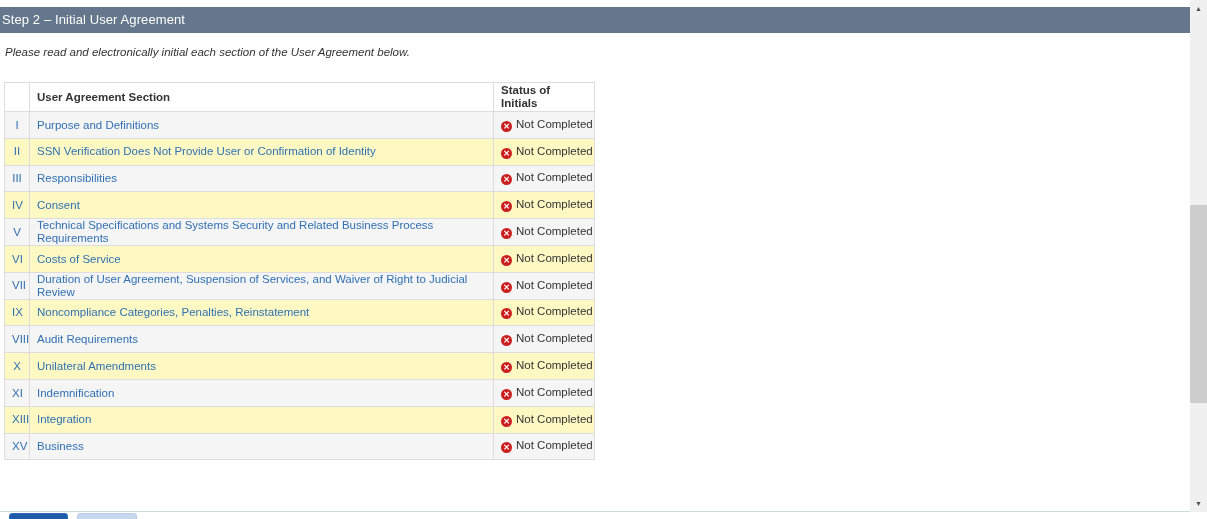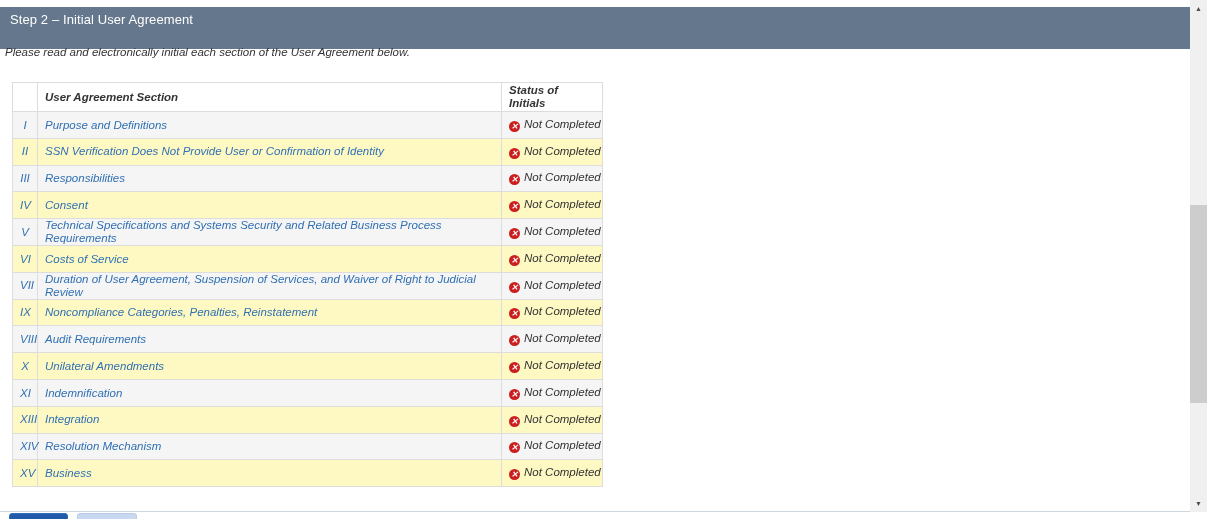--- a/index.html
+++ b/index.html
@@ -5,30 +5,30 @@
   * { margin: 0; padding: 0; box-sizing: border-box; }
   html, body { width: 1207px; height: 519px; overflow: hidden; background: #fff; }
   body { font-family: "Liberation Sans", sans-serif; color: #333; position: relative; }
 
   .viewport { position: absolute; left: 0; top: 0; width: 1207px; height: 519px; background: #fff; overflow: hidden; }
 
   
   .pane { position: absolute; left: 0; top: 0; width: 1190px; height: 512px; background: #fff; border-bottom: 1px solid #ccd8e0; overflow: hidden; }
 
   .step-header {
-    position: absolute; left: 0; top: 7px; width: 100%; height: 42px;
+    position: absolute; left: 0; top: 7px; width: 100%; height: 26px;
     background: #64778c; color: #fff; font-size: 13px; line-height: 26px;
-    padding-left: 10px; letter-spacing: .1px;
+    padding-left: 2px; letter-spacing: .1px;
   }
 
   .instruction { position: absolute; left: 5px; top: 46px; font-size: 11.5px; color: #333; font-style: italic; }
 
   table.agreement {
-    position: absolute; left: 12px; top: 82px; width: 590px;
-    border-collapse: collapse; font-size: 11.5px; table-layout: fixed; font-style: italic;
+    position: absolute; left: 4px; top: 82px; width: 590px;
+    border-collapse: collapse; font-size: 11.5px; table-layout: fixed;
   }
   table.agreement th, table.agreement td { border: 1px solid #ddd; line-height: 1.1; }
   table.agreement th {
     height: 29px; font-weight: bold; text-align: left; color: #333;
     padding: 0 7px; background: #fff; font-size: 11.5px;
   }
   table.agreement td { height: 26.8px; padding: 0 7px; background: #fef9c3; }
   table.agreement tbody tr:nth-child(odd) td { background: #f5f5f5; }
   .col-num { width: 25px; }
   .col-sec { width: 464px; }
@@ -139,25 +139,20 @@
             <td class="c-num">XI</td>
             <td class="c-sec"><a href="#">Indemnification</a></td>
             <td class="c-status"><span class="xicon">✕</span><span>Not Completed</span></td>
           </tr>
           <tr>
             <td class="c-num">XIII</td>
             <td class="c-sec"><a href="#">Integration</a></td>
             <td class="c-status"><span class="xicon">✕</span><span>Not Completed</span></td>
           </tr>
           <tr>
-            <td class="c-num">XIV</td>
-            <td class="c-sec"><a href="#">Resolution Mechanism</a></td>
-            <td class="c-status"><span class="xicon">✕</span><span>Not Completed</span></td>
-          </tr>
-          <tr>
             <td class="c-num">XV</td>
             <td class="c-sec"><a href="#">Business</a></td>
             <td class="c-status"><span class="xicon">✕</span><span>Not Completed</span></td>
           </tr>
         </tbody>
     </table>
 
   </div>
 
   <div class="vscroll">

